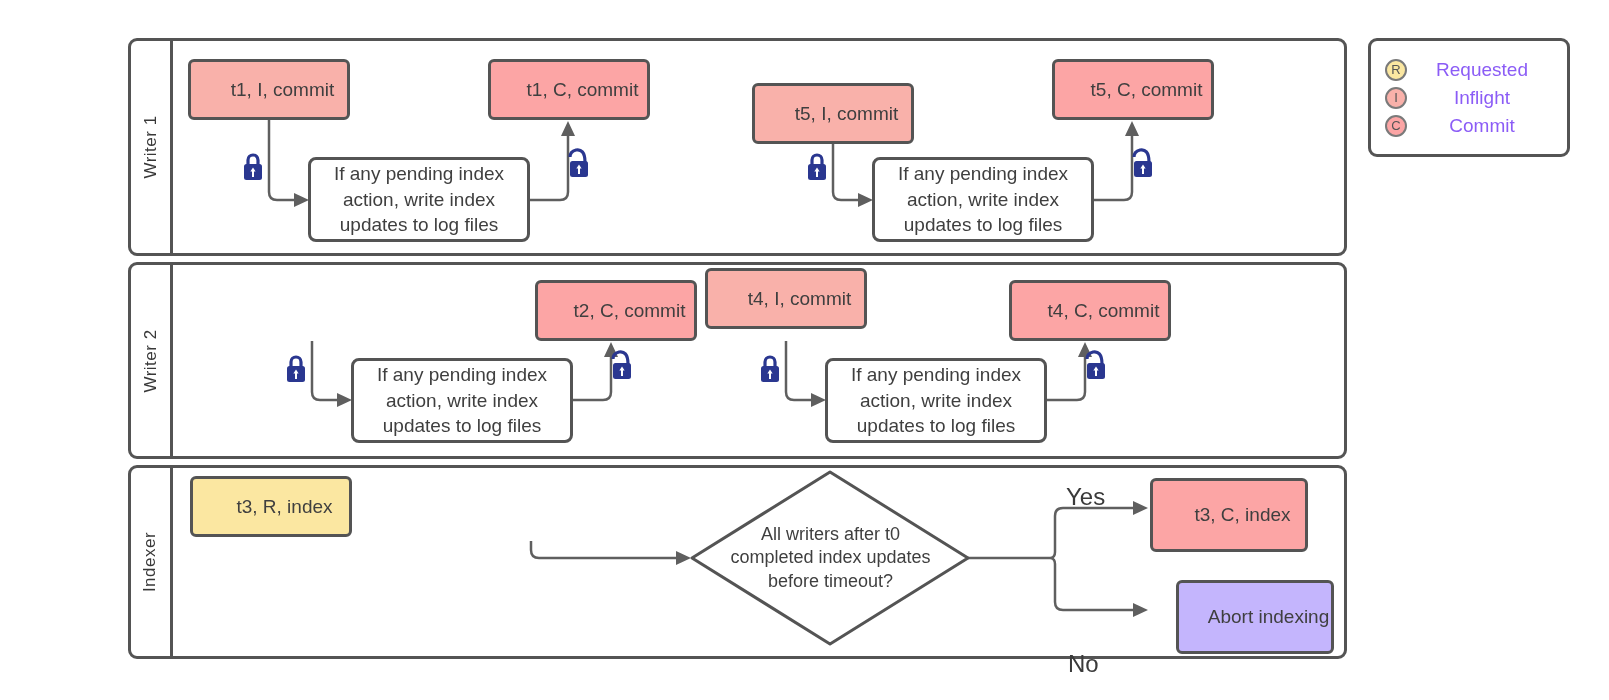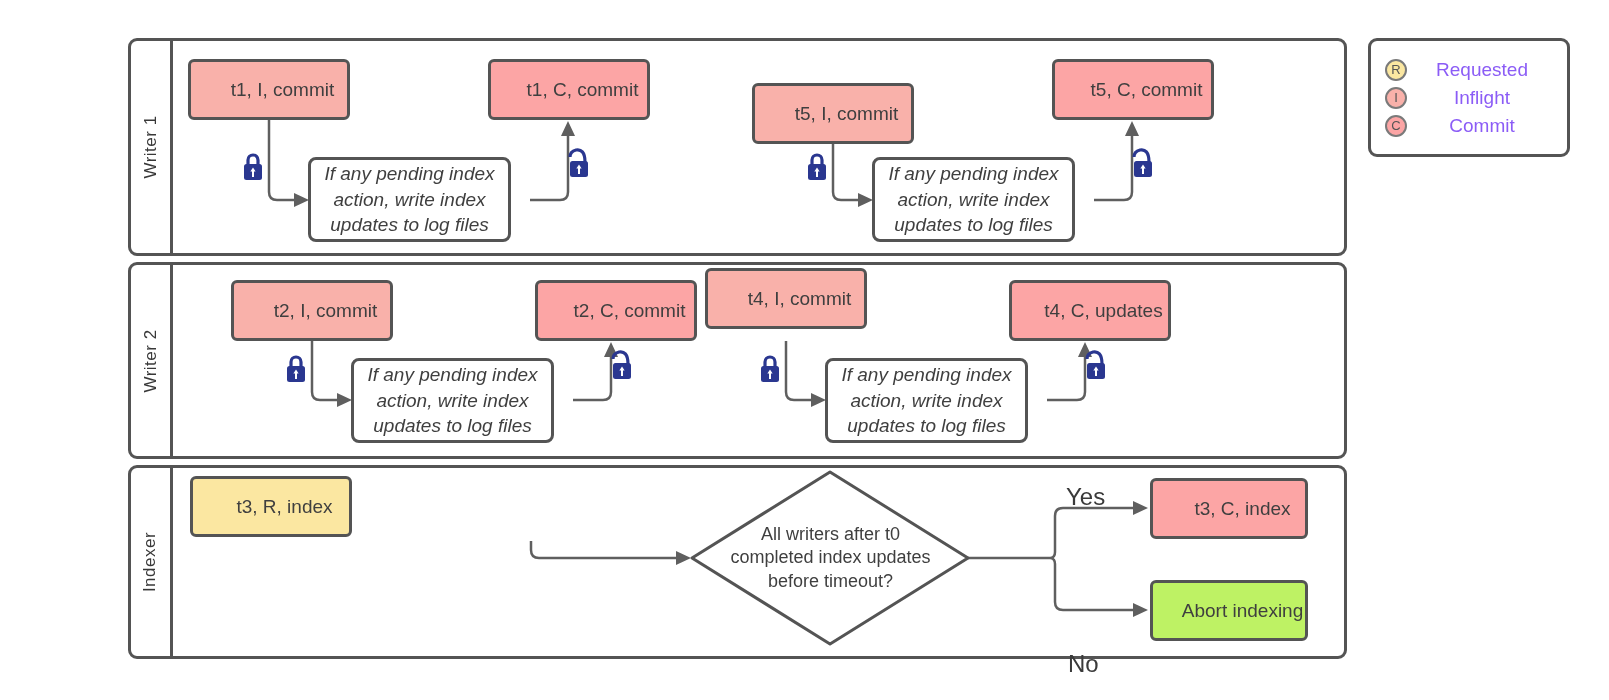--- a/index.html
+++ b/index.html
@@ -10,26 +10,26 @@
   .lane{position:absolute;left:128px;width:1219px;background:#fff;border:3px solid #545454;border-radius:9px;box-sizing:border-box;}
   .lane-1{top:38px;height:218px;}
   .lane-2{top:262px;height:197px;}
   .lane-3{top:465px;height:194px;}
   .lane-label-col{position:absolute;left:0;top:0;bottom:0;width:39px;border-right:3px solid #545454;display:flex;align-items:center;justify-content:center;}
   .lane-label{transform:rotate(-90deg);white-space:nowrap;font-size:17px;color:#383838;letter-spacing:.5px;}
 
   
   .node{position:absolute;box-sizing:border-box;border:3px solid #545454;border-radius:6px;display:flex;align-items:center;justify-content:center;font-size:19px;color:#3f3f3f;z-index:10;text-align:center;padding-left:27px;}
   .state{width:162px;height:61px;}
-  .state-sm{width:158px;height:61px;}
+  .state-sm{width:158px;height:74px;}
   .inflight{background:#f9b1aa;}
   .commit{background:#fca5a5;}
   .requested{background:#fbe7a1;}
-  .abort{background:#bef264;}
-  .proc{width:203px;height:85px;background:#fff;border-radius:8px;line-height:1.34;padding:2px 6px;font-size:19px;font-style:italic;}
+  .abort{background:#c4b5fd;margin-left:26px;}
+  .proc{width:222px;height:85px;background:#fff;border-radius:8px;line-height:1.34;padding:2px 6px;font-size:19px;}
   .decision-text{position:absolute;left:723px;top:506px;width:215px;height:104px;display:flex;align-items:center;justify-content:center;text-align:center;font-size:18px;color:#3f3f3f;line-height:1.3;z-index:10;}
   .branch-label{position:absolute;font-size:24px;color:#3a3a3a;z-index:10;}
   #yes-label{left:1066px;top:483px;}
   #no-label{left:1068px;top:604px;margin-top:46px;}
 
   
   #wires{position:absolute;left:0;top:0;width:1609px;height:700px;z-index:5;}
 
   
   .legend{position:absolute;left:1368px;top:38px;width:202px;height:119px;box-sizing:border-box;border:3px solid #545454;border-radius:9px;background:#fff;display:flex;flex-direction:column;justify-content:center;padding:6px 10px 6px 14px;z-index:10;}
@@ -145,26 +145,25 @@
     </g>
   </svg>
 
   <div class="node state inflight" style="left:188px;top:59px;">t1, I, commit</div>
   <div class="node proc" style="left:308px;top:157px;">If any pending index action, write index updates to log files</div>
   <div class="node state commit" style="left:488px;top:59px;">t1, C, commit</div>
   <div class="node state inflight" style="left:752px;top:59px;margin-top:24px;">t5, I, commit</div>
   <div class="node proc" style="left:872px;top:157px;">If any pending index action, write index updates to log files</div>
   <div class="node state commit" style="left:1052px;top:59px;">t5, C, commit</div>
 
-  <div class="node state inflight" style="left:231px;top:280px;">t2, I, commit</div>
   <div class="node proc" style="left:351px;top:358px;">If any pending index action, write index updates to log files</div>
   <div class="node state commit" style="left:535px;top:280px;">t2, C, commit</div>
   <div class="node state inflight" style="left:705px;top:268px;">t4, I, commit</div>
   <div class="node proc" style="left:825px;top:358px;">If any pending index action, write index updates to log files</div>
-  <div class="node state commit" style="left:1009px;top:280px;">t4, C, updates</div>
+  <div class="node state commit" style="left:1009px;top:280px;">t4, C, commit</div>
 
   <div class="node state requested" style="left:190px;top:476px;">t3, R, index</div>
   <div class="decision-text">All writers after t0 completed index updates before timeout?</div>
   <div class="branch-label" id="yes-label">Yes</div>
   <div class="branch-label" id="no-label">No</div>
   <div class="node state-sm commit" style="left:1150px;top:478px;">t3, C, index</div>
   <div class="node state-sm abort" style="left:1150px;top:580px;">Abort indexing</div>
 
   <div class="legend">
     <div class="legend-row">

